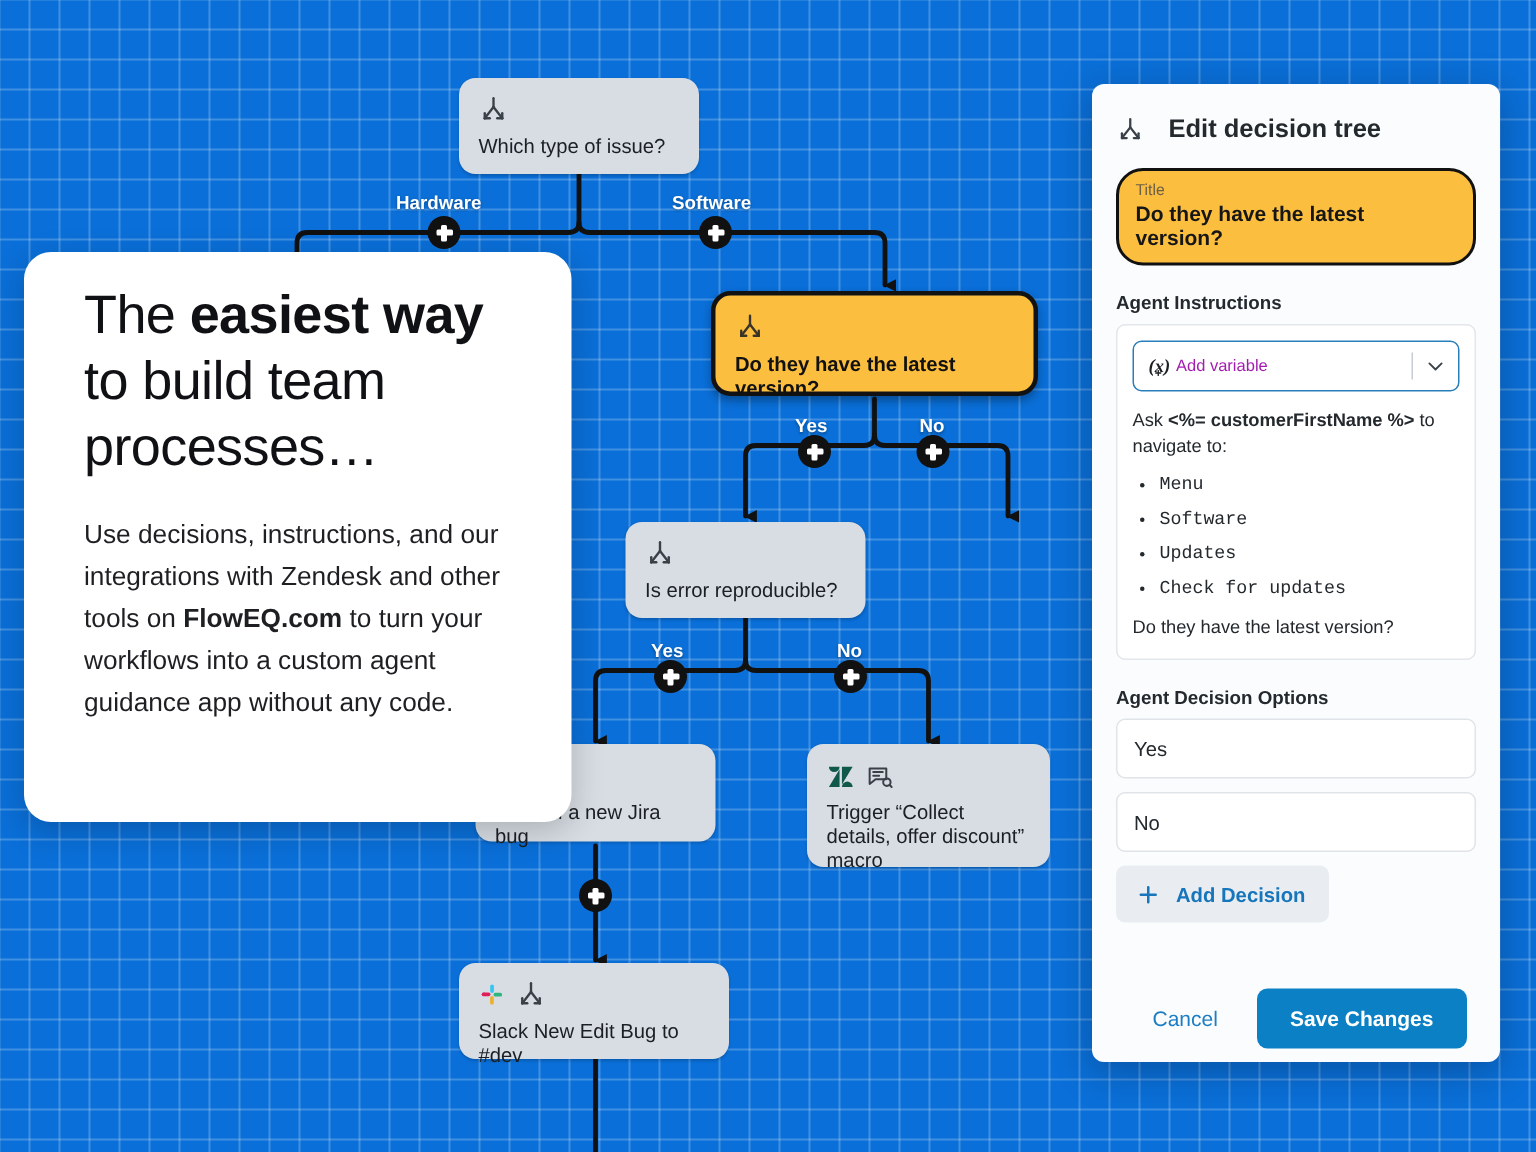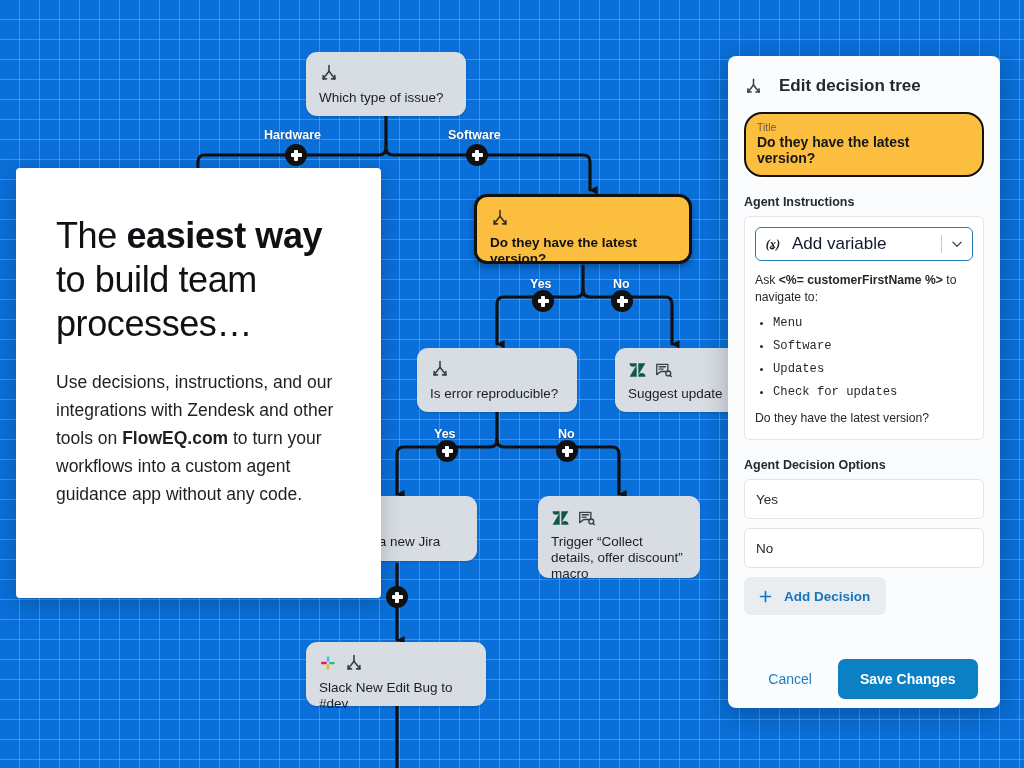--- a/index.html
+++ b/index.html
@@ -43,23 +43,23 @@
   .plus{
     position:absolute;width:22px;height:22px;border-radius:50%;
     background:#111;display:flex;align-items:center;justify-content:center;
   }
   .plus:before,.plus:after{content:"";position:absolute;background:#fff;border-radius:1px;}
   .plus:before{width:11px;height:3.2px;}
   .plus:after{width:3.2px;height:11px;}
 
   
   #promo{
-    position:absolute;left:16px;top:168px;width:365px;height:430px;
-    background:#fff;border-radius:4px;box-sizing:border-box;
-    padding:46px 40px 0 40px;box-shadow:0 6px 22px rgba(0,0,0,.20);
+    position:absolute;left:16px;top:168px;width:365px;height:380px;
+    background:#fff;border-radius:18px;box-sizing:border-box;
+    padding:20px 40px 0 40px;box-shadow:0 6px 22px rgba(0,0,0,.20);
   }
   #promo h1{
     margin:0 0 22px 0;font-size:36px;line-height:44px;font-weight:300;
     color:#101114;letter-spacing:-.4px;
   }
   #promo h1 b{font-weight:800;}
   #promo p{
     margin:0;font-size:17.5px;line-height:28px;color:#1d1f22;font-weight:400;
   }
   #promo p b{font-weight:700;}
@@ -84,21 +84,21 @@
   .section-label{font-size:12.5px;font-weight:700;color:#24292e;margin-bottom:7px;}
 
   .instr-box{
     border:1px solid #e3e6ea;border-radius:6px;background:#fff;
     padding:10px 10px 12px 10px;margin-bottom:18px;
   }
   .var-select{
     display:flex;align-items:center;border:1.6px solid #2a7fbb;border-radius:6px;
     height:32px;padding:0 0 0 9px;background:#fff;margin-bottom:11px;
   }
-  .var-select .vtxt{font-size:17px;color:#0f172a;margin-left:8px;flex:1;}
+  .var-select .vtxt{font-size:11px;color:#a21caf;flex:1;}
   .var-select .vsep{width:1px;height:18px;background:#c7ccd2;}
   .var-select .vchev{width:30px;display:flex;align-items:center;justify-content:center;}
   .instr-text{font-size:12.2px;line-height:17px;color:#24292e;}
   .instr-text b{font-weight:700;}
   .instr-text ul{margin:9px 0 9px 0;padding-left:18px;}
   .instr-text li{margin:6px 0;font-family:Liberation Mono, monospace;}
   .instr-text .tail{margin-top:9px;}
 
   .opt-field{
     border:1px solid #e0e4e8;border-radius:6px;background:#fff;
@@ -208,37 +208,20 @@
           <path d="M12 10 L19 19"></path>
         <path d="M5 19 L5 15"></path>
           <path d="M5 19 L9 19"></path>
           <path d="M19 19 L19 15"></path>
           <path d="M19 19 L15 19"></path>
       </svg>
     </div>
     <div class="label">Is error reproducible?</div>
   </div>
 
-  <div class="node" style="left:615px;top:348px;width:146px;height:64px;">
-    <div class="icons">
-      <svg width="19" height="19" viewBox="0 0 24 24">
-        <path d="M11 6 L11 21 L2 21 Z" fill="#10584a"></path>
-        <path d="M2 4 L11 4 A4.5 4.5 0 0 1 2 4 Z" fill="#10584a"></path>
-        <path d="M13 19 L13 4 L22 4 Z" fill="#10584a"></path>
-        <path d="M22 21 L13 21 A4.5 4.5 0 0 1 22 21 Z" fill="#10584a"></path>
-      </svg>
-      <svg width="19" height="19" viewBox="0 0 24 24" fill="none" stroke="#3a4047" stroke-width="1.7" stroke-linecap="round" stroke-linejoin="round">
-        <path d="M3.5 5.5 h14 v9 h-9 l-5 4 Z"></path>
-        <path d="M6.5 8.5 h8 M6.5 11.5 h5"></path>
-        <circle cx="18" cy="17" r="3.1"></circle>
-          <path d="M20.2 19.2 L22 21"></path>
-      </svg>
-    </div>
-    <div class="label">Suggest update</div>
-  </div>
 
   <div class="node" style="left:317px;top:496px;width:160px;height:65px;">
     <div class="icons">
       <svg width="18" height="18" viewBox="0 0 24 24">
         <rect x="4.6" y="4.6" width="14.8" height="14.8" rx="2.4" transform="rotate(45 12 12)" fill="#2684ff"></rect>
         <circle cx="12" cy="12" r="3.1" fill="#e6f0ff"></circle>
       </svg>
       <svg width="20" height="20" viewBox="0 0 24 24" fill="none" stroke="#3a4047" stroke-width="1.9" stroke-linecap="round" stroke-linejoin="round">
         <path d="M12 3 L12 10"></path>
           <path d="M12 10 L5 19"></path>

